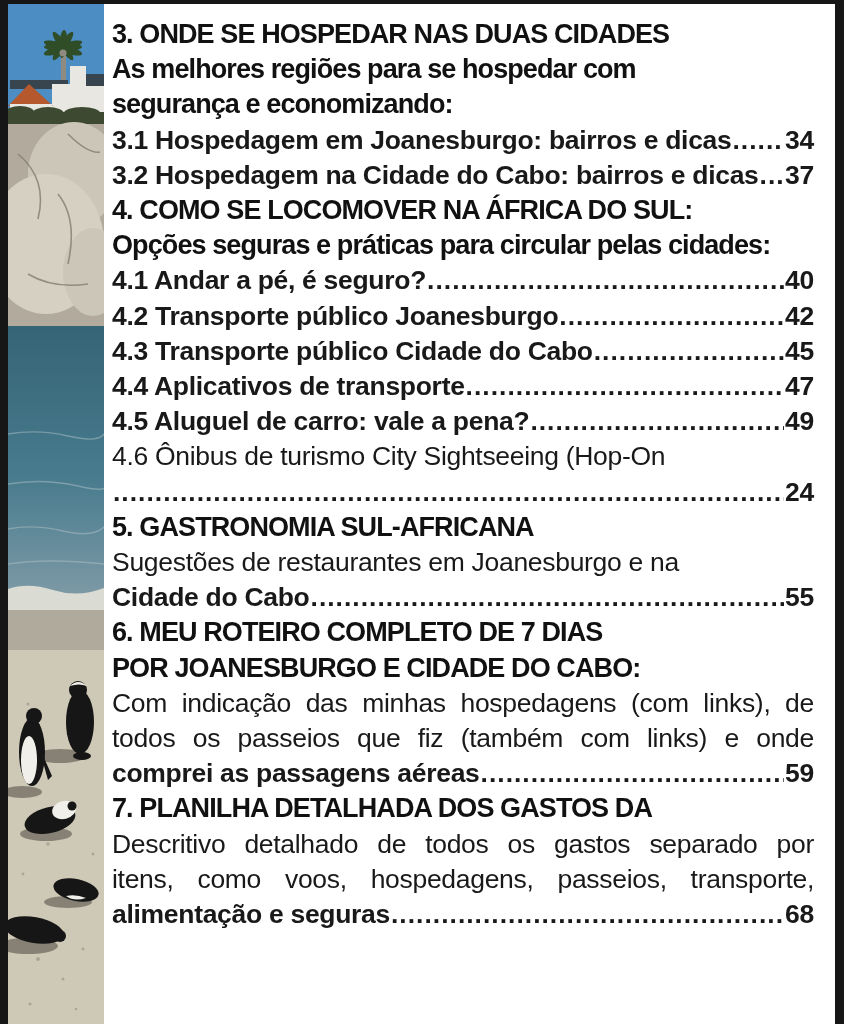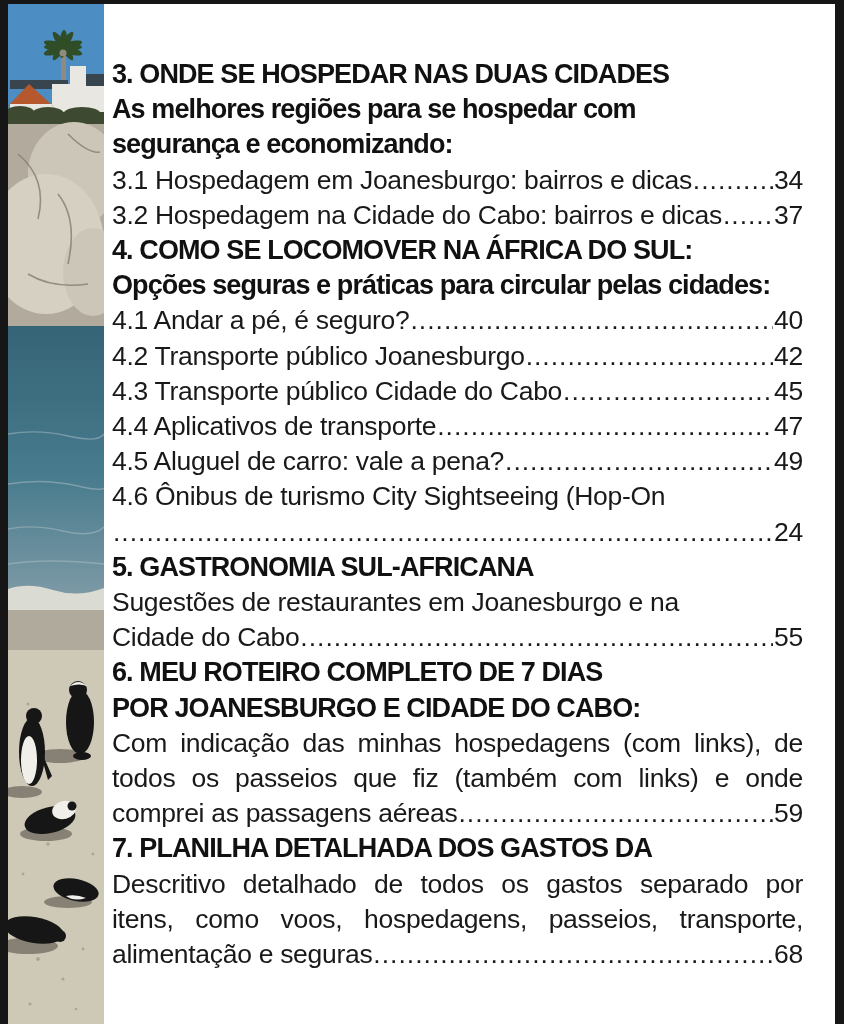--- a/index.html
+++ b/index.html
@@ -51,43 +51,42 @@
   .wetsand    { fill: var(--wet-sand, #b0aa9c); }
   .sand       { fill: var(--sand, #cec8b6); }
   .speck      { fill: var(--sand-dark, #958f80); }
   .pshadow    { fill: var(--shadow, #6e695e); opacity: .75; }
   .pblack     { fill: var(--penguin-black, #161616); }
   .pwhite     { fill: var(--penguin-white, #f0efe9); }
 
   .content {
     position: absolute;
     left: 104px; top: 4px; right: 9px; bottom: 0;
-    padding: 13px 32px 0 8px;
+    padding: 13px 21px 0 8px;
     color: var(--text, #191919);
-    margin-top: 40px;
   }
   .line {
     font-size: 26.5px;
     line-height: 35.2px;
     letter-spacing: -0.3px;
     white-space: nowrap;
   }
   .line.h {
     font-weight: 700;
     font-size: 27px;
     letter-spacing: -0.9px;
     color: #111111;
   }
   .line.j {
     white-space: normal;
     text-align: justify;
     text-align-last: justify;
     word-spacing: 2px;
   }
-  .line.e { display: flex; align-items: center; }
+  .line.e { display: flex; align-items: center; font-weight: bold; }
   .line.e .label { flex: 0 0 auto; }
   .line.e .dots {
     flex: 1 1 auto;
     overflow: hidden;
     white-space: nowrap;
     letter-spacing: 1px;
     margin: 0 1px;
   }
   .line.e .dots::after {
     content: "..................................................................................................................................................................................";

